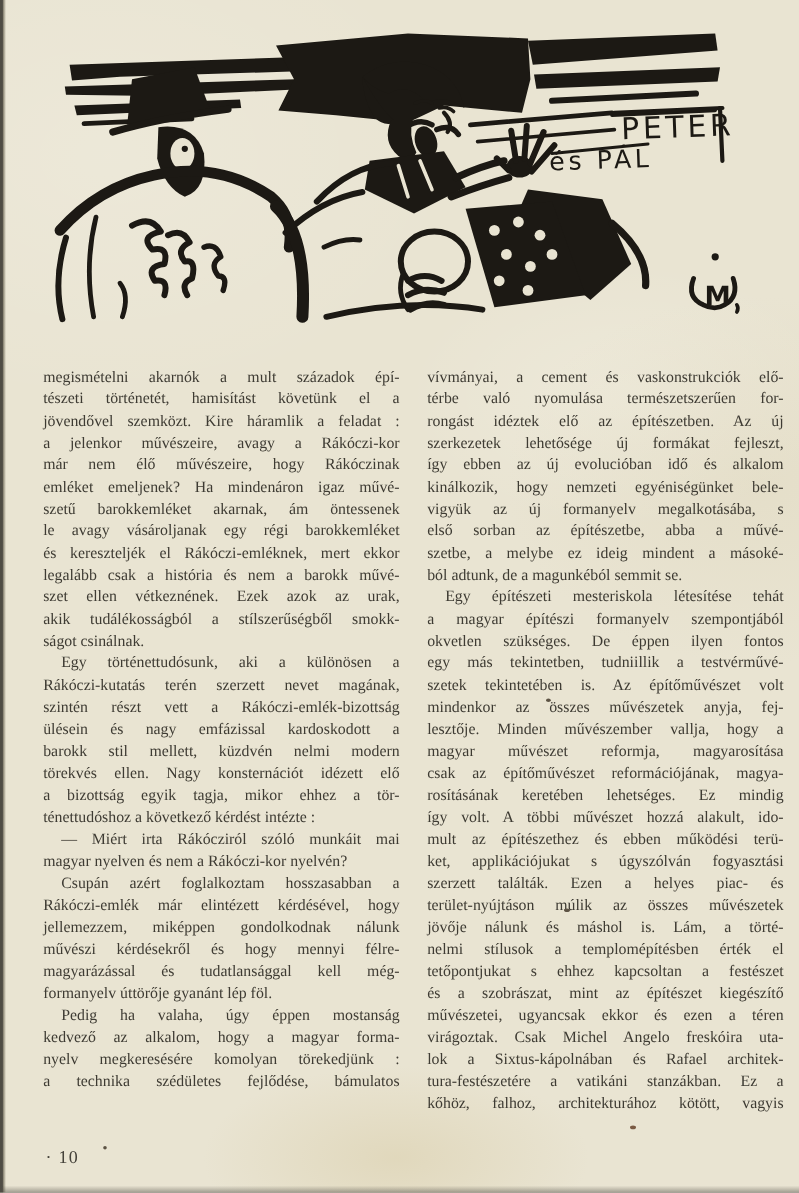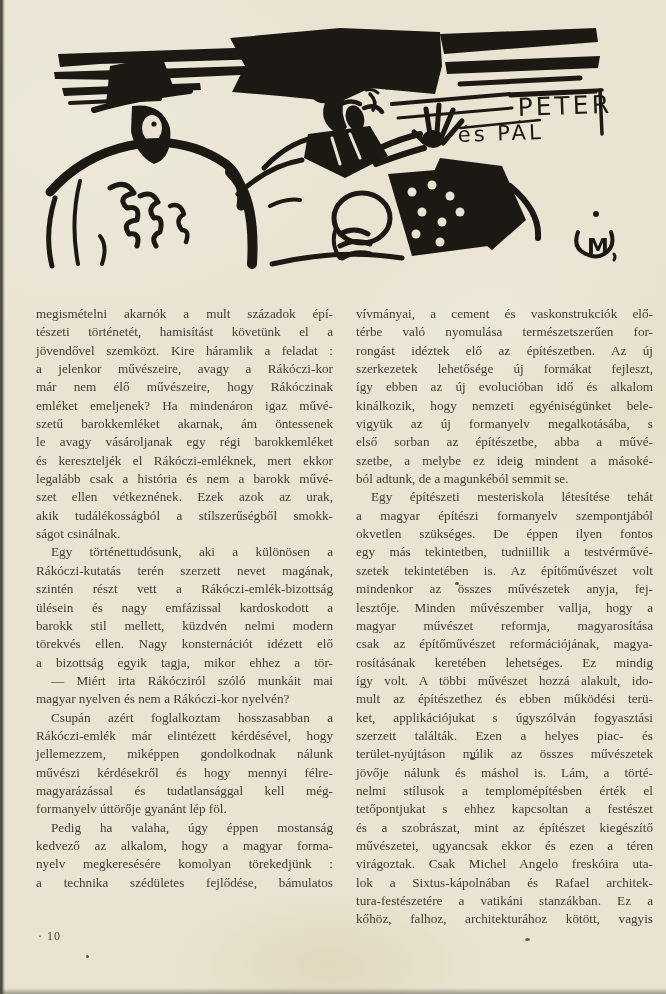--- a/index.html
+++ b/index.html
@@ -19,21 +19,21 @@
     background:linear-gradient(0deg,rgba(82,79,70,.5),rgba(82,79,70,0));}
   .illustration{position:absolute;left:40px;top:6px;width:580px;height:268px;}
   .illustration svg{display:block;width:100%;height:100%;}
   .cap{font-family:"DejaVu Sans",sans-serif;letter-spacing:3px;fill:#1c1914;}
   .col{position:absolute;top:305px;width:297px;font-size:13.2px;line-height:18.35px;color:#3e3b33;}
   .col-left{left:36px;}
   .col-right{left:356px;}
   .line{text-align:justify;text-align-last:justify;height:18.35px;}
   .line.end{text-align-last:left;font-family:Liberation Serif, serif;}
   .line.ind{text-indent:15px;}
-  .pageno{position:absolute;left:38px;top:929px;font-size:12px;color:#45423a;letter-spacing:1px;}
+  .pageno{position:absolute;left:38px;top:957px;font-size:15px;color:#45423a;letter-spacing:1px;}
   .speck{position:absolute;border-radius:50%;background:#5d5344;}
 </style>
 </head>
 <body>
 
 <div class="page">
   <div class="edge-left"></div>
   <div class="edge-bottom"></div>
 
   <div class="illustration">
@@ -154,20 +154,21 @@
       <div class="line">szet ellen vétkeznének. Ezek azok az urak,</div>
       <div class="line">akik tudálékosságból a stílszerűségből smokk-</div>
       <div class="line end">ságot csinálnak.</div>
       <div class="line ind">Egy történettudósunk, aki a különösen a</div>
       <div class="line">Rákóczi-kutatás terén szerzett nevet magának,</div>
       <div class="line">szintén részt vett a Rákóczi-emlék-bizottság</div>
       <div class="line">ülésein és nagy emfázissal kardoskodott a</div>
       <div class="line">barokk stil mellett, küzdvén nelmi modern</div>
       <div class="line">törekvés ellen. Nagy konsternációt idézett elő</div>
       <div class="line">a bizottság egyik tagja, mikor ehhez a tör-</div>
+      <div class="line end">ténettudóshoz a következő kérdést intézte :</div>
       <div class="line ind">— Miért irta Rákócziról szóló munkáit mai</div>
       <div class="line end">magyar nyelven és nem a Rákóczi-kor nyelvén?</div>
       <div class="line ind">Csupán azért foglalkoztam hosszasabban a</div>
       <div class="line">Rákóczi-emlék már elintézett kérdésével, hogy</div>
       <div class="line">jellemezzem, miképpen gondolkodnak nálunk</div>
       <div class="line">művészi kérdésekről és hogy mennyi félre-</div>
       <div class="line">magyarázással és tudatlansággal kell még-</div>
       <div class="line end">formanyelv úttörője gyanánt lép föl.</div>
       <div class="line ind">Pedig ha valaha, úgy éppen mostanság</div>
       <div class="line">kedvező az alkalom, hogy a magyar forma-</div>

